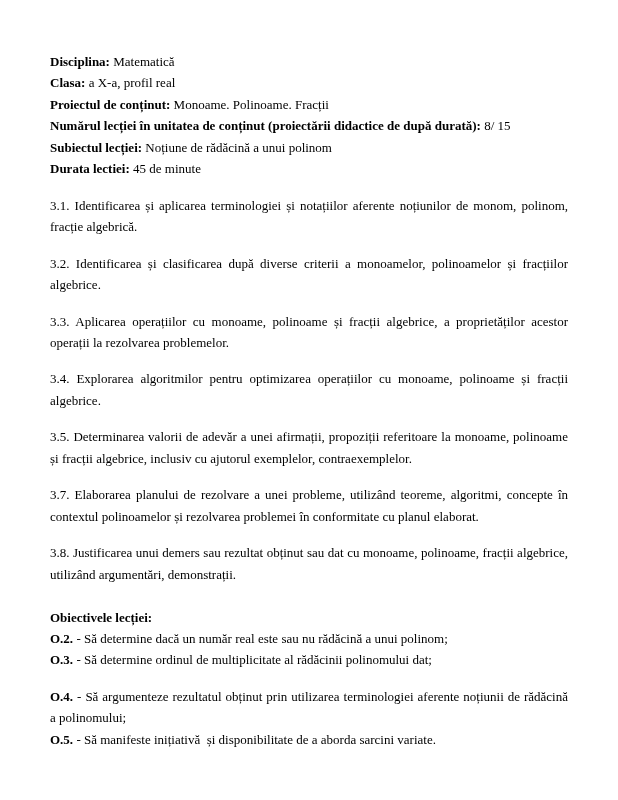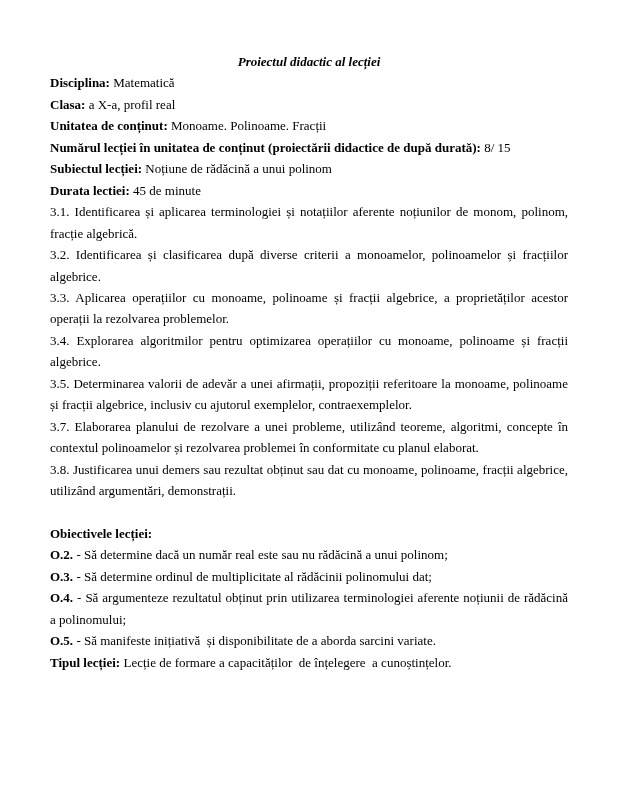--- a/index.html
+++ b/index.html
@@ -26,47 +26,47 @@
   .title {
     font-weight: bold;
     font-style: italic;
     text-align: center;
   }
   .b {
     font-weight: bold;
   }
   .justify {
     text-align: justify;
+    margin-top: 15px;
   }
   .spacer {
     height: 21.45px;
   }
   .pre {
     white-space: pre-wrap;
   }
 </style>
 </head>
 <body>
 
 <div class="page">
 
-  <p class="title">Proiectul didactic al lecției</p>
 
   <p>
     <span class="b">Disciplina:</span>
     <span>Matematică</span>
   </p>
 
   <p>
     <span class="b">Clasa:</span>
     <span>a X-a, profil real</span>
   </p>
 
   <p>
-    <span class="b">Unitatea de conținut:</span>
+    <span class="b">Proiectul de conținut:</span>
     <span>Monoame. Polinoame. Fracții</span>
   </p>
 
   <p>
     <span class="b">Numărul lecției în unitatea de conținut (proiectării didactice de după durată):</span>
     <span>8/ 15</span>
   </p>
 
   <p>
     <span class="b">Subiectul lecției:</span>
@@ -105,18 +105,14 @@
   <p class="justify">
     <span class="b">O.4.</span>
     <span>- Să argumenteze rezultatul obținut prin utilizarea terminologiei aferente noțiunii de rădăcină a polinomului;</span>
   </p>
 
   <p>
     <span class="b">O.5.</span>
     <span class="pre">- Să manifeste inițiativă  și disponibilitate de a aborda sarcini variate.</span>
   </p>
 
-  <p>
-    <span class="b">Tipul lecției:</span>
-    <span class="pre">Lecție de formare a capacităților  de înțelegere  a cunoștințelor.</span>
-  </p>
 
 </div>
 
 </body></html>

